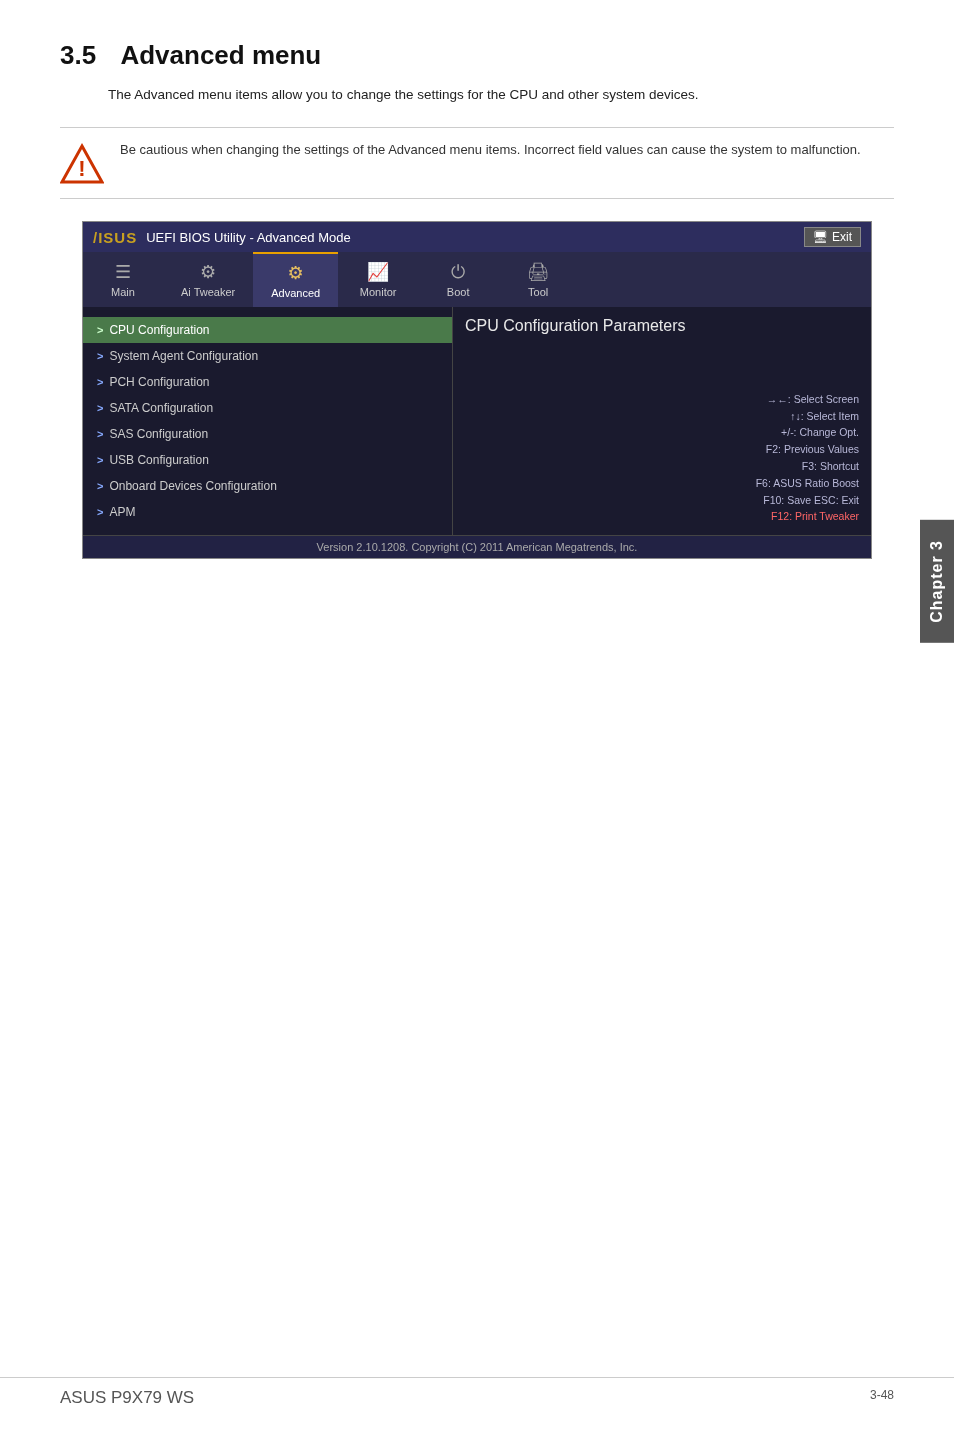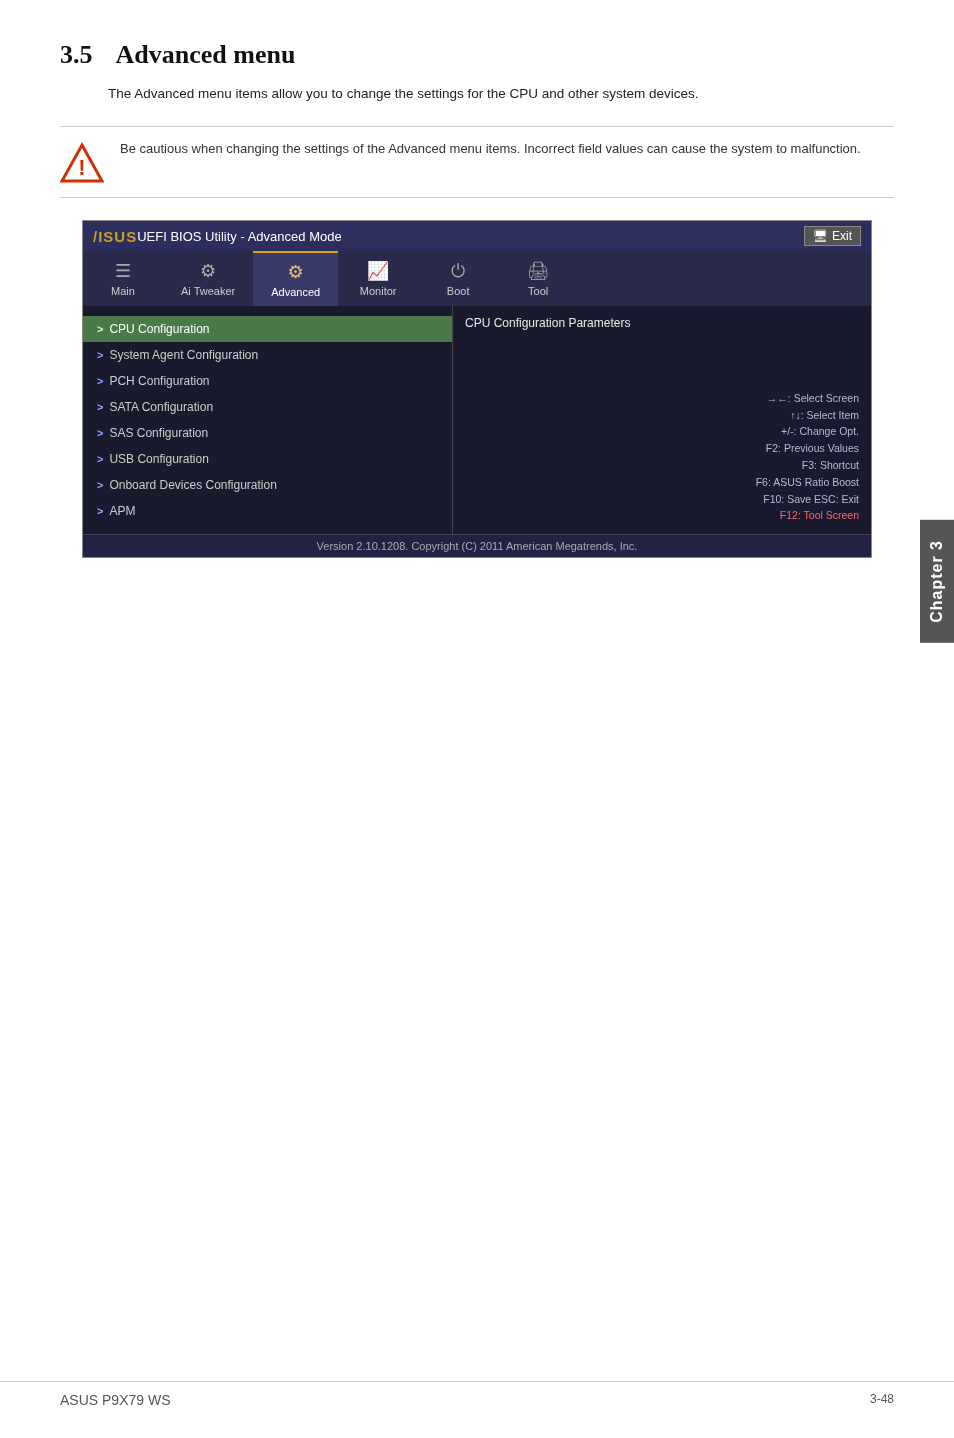--- a/index.html
+++ b/index.html
@@ -13,21 +13,20 @@
 
     .page-content {
       padding: 40px 60px 40px 60px;
     }
 
     .section-title {
       font-size: 26px;
       font-weight: bold;
       margin-bottom: 14px;
       color: #111;
-      font-family: Liberation Serif, serif;
     }
 
     .section-title .section-num {
       margin-right: 18px;
     }
 
     .intro-text {
       font-size: 13.5px;
       color: #222;
       margin-bottom: 22px;
@@ -71,21 +70,21 @@
       background: #2d2d5e;
       display: flex;
       align-items: center;
       justify-content: space-between;
       padding: 5px 10px;
     }
 
     .bios-logo-area {
       display: flex;
       align-items: center;
-      gap: 0;
+      gap: 9px;
     }
 
     .asus-logo {
       font-weight: bold;
       font-size: 15px;
       color: #c8a020;
       font-family: Arial, sans-serif;
       letter-spacing: 1px;
     }
 
@@ -182,21 +181,21 @@
     .bios-right {
       flex: 1;
       padding: 10px 12px;
       display: flex;
       flex-direction: column;
       justify-content: space-between;
     }
 
     .bios-help-title {
       color: #e8e8e8;
-      font-size: 12px;
+      font-size: 16px;
       font-family: Arial, sans-serif;
       margin-bottom: 16px;
     }
 
     .bios-shortcuts {
       margin-top: auto;
     }
 
     .bios-shortcut-line {
       color: #b8b8d8;
@@ -244,21 +243,21 @@
       left: 0;
       right: 0;
       display: flex;
       justify-content: space-between;
       padding: 0 60px;
       border-top: 1px solid #ccc;
       padding-top: 10px;
     }
 
     .footer-left {
-      font-size: 14px;
+      font-size: 17px;
       color: #555;
     }
 
     .footer-right {
       font-size: 12px;
       color: #555;
     }
 
     
     .warn-triangle {
@@ -370,21 +369,21 @@
         </div>
 
         <div class="bios-shortcuts">
           <div class="bios-shortcut-line">→←: Select Screen</div>
           <div class="bios-shortcut-line">↑↓: Select Item</div>
           <div class="bios-shortcut-line">+/-: Change Opt.</div>
           <div class="bios-shortcut-line">F2:  Previous Values</div>
           <div class="bios-shortcut-line">F3:  Shortcut</div>
           <div class="bios-shortcut-line">F6:  ASUS Ratio Boost</div>
           <div class="bios-shortcut-line">F10: Save  ESC: Exit</div>
-          <div class="bios-shortcut-line highlight">F12: Tool Screen</div>
+          <div class="bios-shortcut-line highlight">F12: Print Tweaker</div>
         </div>
       </div>
     </div>
 
     <div class="bios-footer">Version 2.10.1208.  Copyright (C) 2011 American Megatrends, Inc.</div>
 
   </div>
 
 </div>
 

